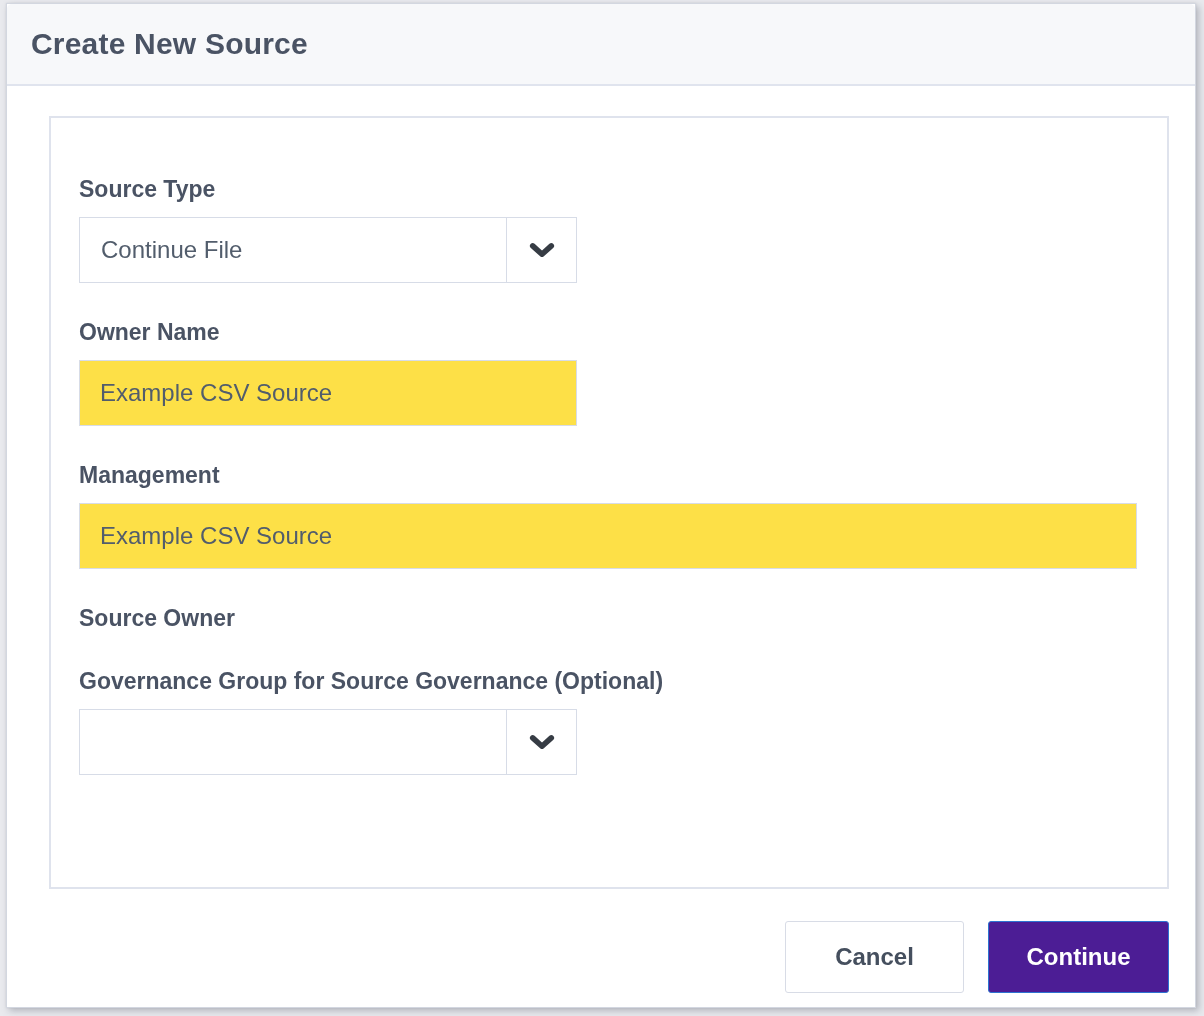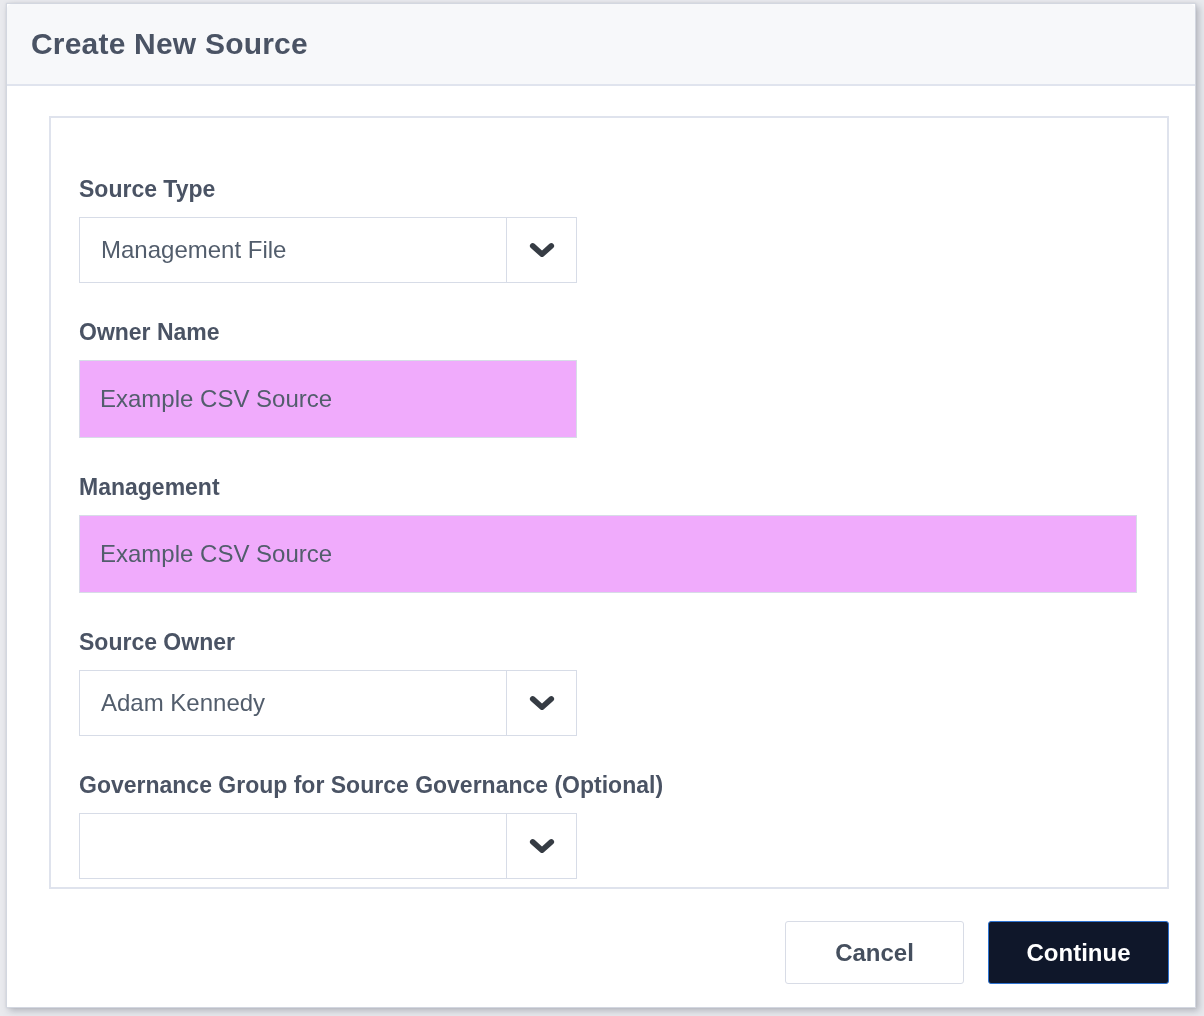--- a/index.html
+++ b/index.html
@@ -75,79 +75,79 @@
   .dropdown-toggle {
     width: 70px;
     border-left: 1px solid #d7dce7;
     display: flex;
     align-items: center;
     justify-content: center;
   }
   .chevron-svg { display: block; }
   .text-field {
     width: 498px;
-    height: 78px;
+    height: 66px;
     border: 1px solid #d7dce7;
     padding: 0 20px;
     font-size: 24px;
     color: #525d6c;
     font-family: inherit;
-    background: #f0abfc;
+    background: #fde047;
     outline: none;
     display: block;
   }
   .text-field.wide { width: 1058px; }
   .dialog-footer {
     flex: 0 0 120px;
     display: flex;
     justify-content: flex-end;
     align-items: flex-start;
     gap: 24px;
     padding: 32px 26px 0 0;
   }
   .btn {
-    height: 63px;
+    height: 72px;
     font-size: 24px;
     font-weight: 700;
     font-family: inherit;
     border-radius: 3px;
     cursor: pointer;
     display: flex;
     align-items: center;
     justify-content: center;
   }
   .btn-cancel {
     width: 179px;
     background: #ffffff;
     border: 1px solid #d8dce6;
     color: #454f5e;
   }
   .btn-continue {
     width: 181px;
-    background: #0f172a;
+    background: #4c1d95;
     border: 1px solid #2e73d1;
     color: #ffffff;
   }
 </style>
 </head>
 <body>
 
 <div class="modal">
 
   <div class="dialog-header">
     <div class="dialog-title">Create New Source</div>
   </div>
 
   <div class="dialog-body">
     <div class="form-panel">
 
       <div class="field-row">
         <div class="field-label">Source Type</div>
         <div class="dropdown">
-          <div class="dropdown-value">Management File</div>
+          <div class="dropdown-value">Continue File</div>
           <div class="dropdown-toggle">
             <span>
               <svg class="chevron-svg" width="26" height="17" viewBox="0 0 28 18">
                 <polyline points="4,4 14,13 24,4" fill="none" stroke="#363c44" stroke-width="6" stroke-linecap="round" stroke-linejoin="round"></polyline>
               </svg>
             </span>
           </div>
         </div>
       </div>
 
@@ -156,30 +156,20 @@
         <input type="text" class="text-field" value="Example CSV Source" style="">
       </div>
 
       <div class="field-row">
         <div class="field-label">Management</div>
         <input type="text" class="text-field wide" value="Example CSV Source" style="">
       </div>
 
       <div class="field-row">
         <div class="field-label">Source Owner</div>
-        <div class="dropdown">
-          <div class="dropdown-value">Adam Kennedy</div>
-          <div class="dropdown-toggle">
-            <span>
-              <svg class="chevron-svg" width="26" height="17" viewBox="0 0 28 18">
-                <polyline points="4,4 14,13 24,4" fill="none" stroke="#363c44" stroke-width="6" stroke-linecap="round" stroke-linejoin="round"></polyline>
-              </svg>
-            </span>
-          </div>
-        </div>
       </div>
 
       <div class="field-row">
         <div class="field-label">Governance Group for Source Governance (Optional)</div>
         <div class="dropdown">
           <div class="dropdown-value"></div>
           <div class="dropdown-toggle">
             <span>
               <svg class="chevron-svg" width="26" height="17" viewBox="0 0 28 18">
                 <polyline points="4,4 14,13 24,4" fill="none" stroke="#363c44" stroke-width="6" stroke-linecap="round" stroke-linejoin="round"></polyline>

